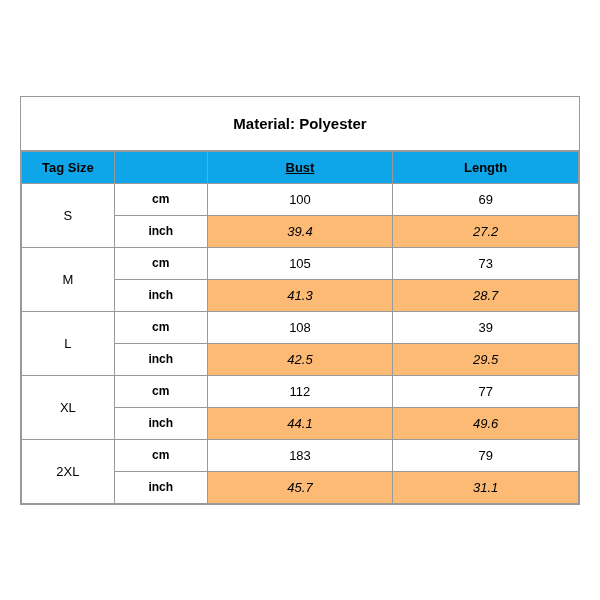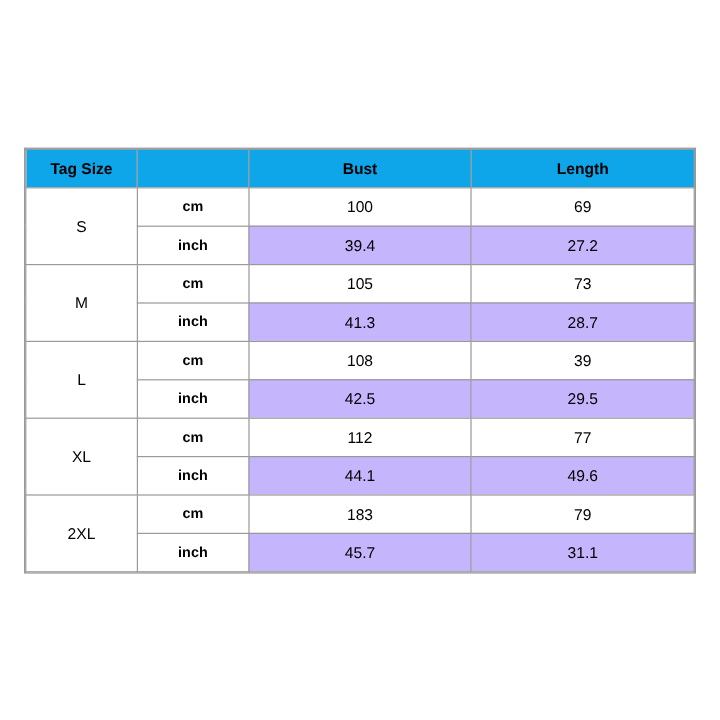--- a/index.html
+++ b/index.html
@@ -44,36 +44,38 @@
       background: #fff;
       font-weight: bold;
     }
     .unit-label-inch {
       font-size: 12px;
       font-weight: bold;
       background: #fff;
       margin-top: 48px;
     }
     .shaded {
-      background-color: #c4b5fd;
+      background-color: #fdba74;
+      font-style: italic;
     }
     .size-cell {
       vertical-align: middle;
     }
   </style>
 </head>
 <body>
 
 <div class="outer-wrapper">
+  <div class="title-row">Material: Polyester</div>
   <table>
     <thead>
       <tr>
         <th rowspan="2" style="width:80px;">Tag Size</th>
         <th rowspan="2" style="width:80px;"></th>
-        <th style="width:160px;">Bust</th>
+        <th style="width:160px;text-decoration:underline;">Bust</th>
         <th style="width:160px;text-align:center;">Length</th>
       </tr>
     </thead>
     <tbody id="table-body">
     <tr>
     <td rowspan="2" class="size-cell">S</td>
     <td class="unit-label-cm">cm</td>
     <td>100</td>
     <td>69</td>
   </tr>

